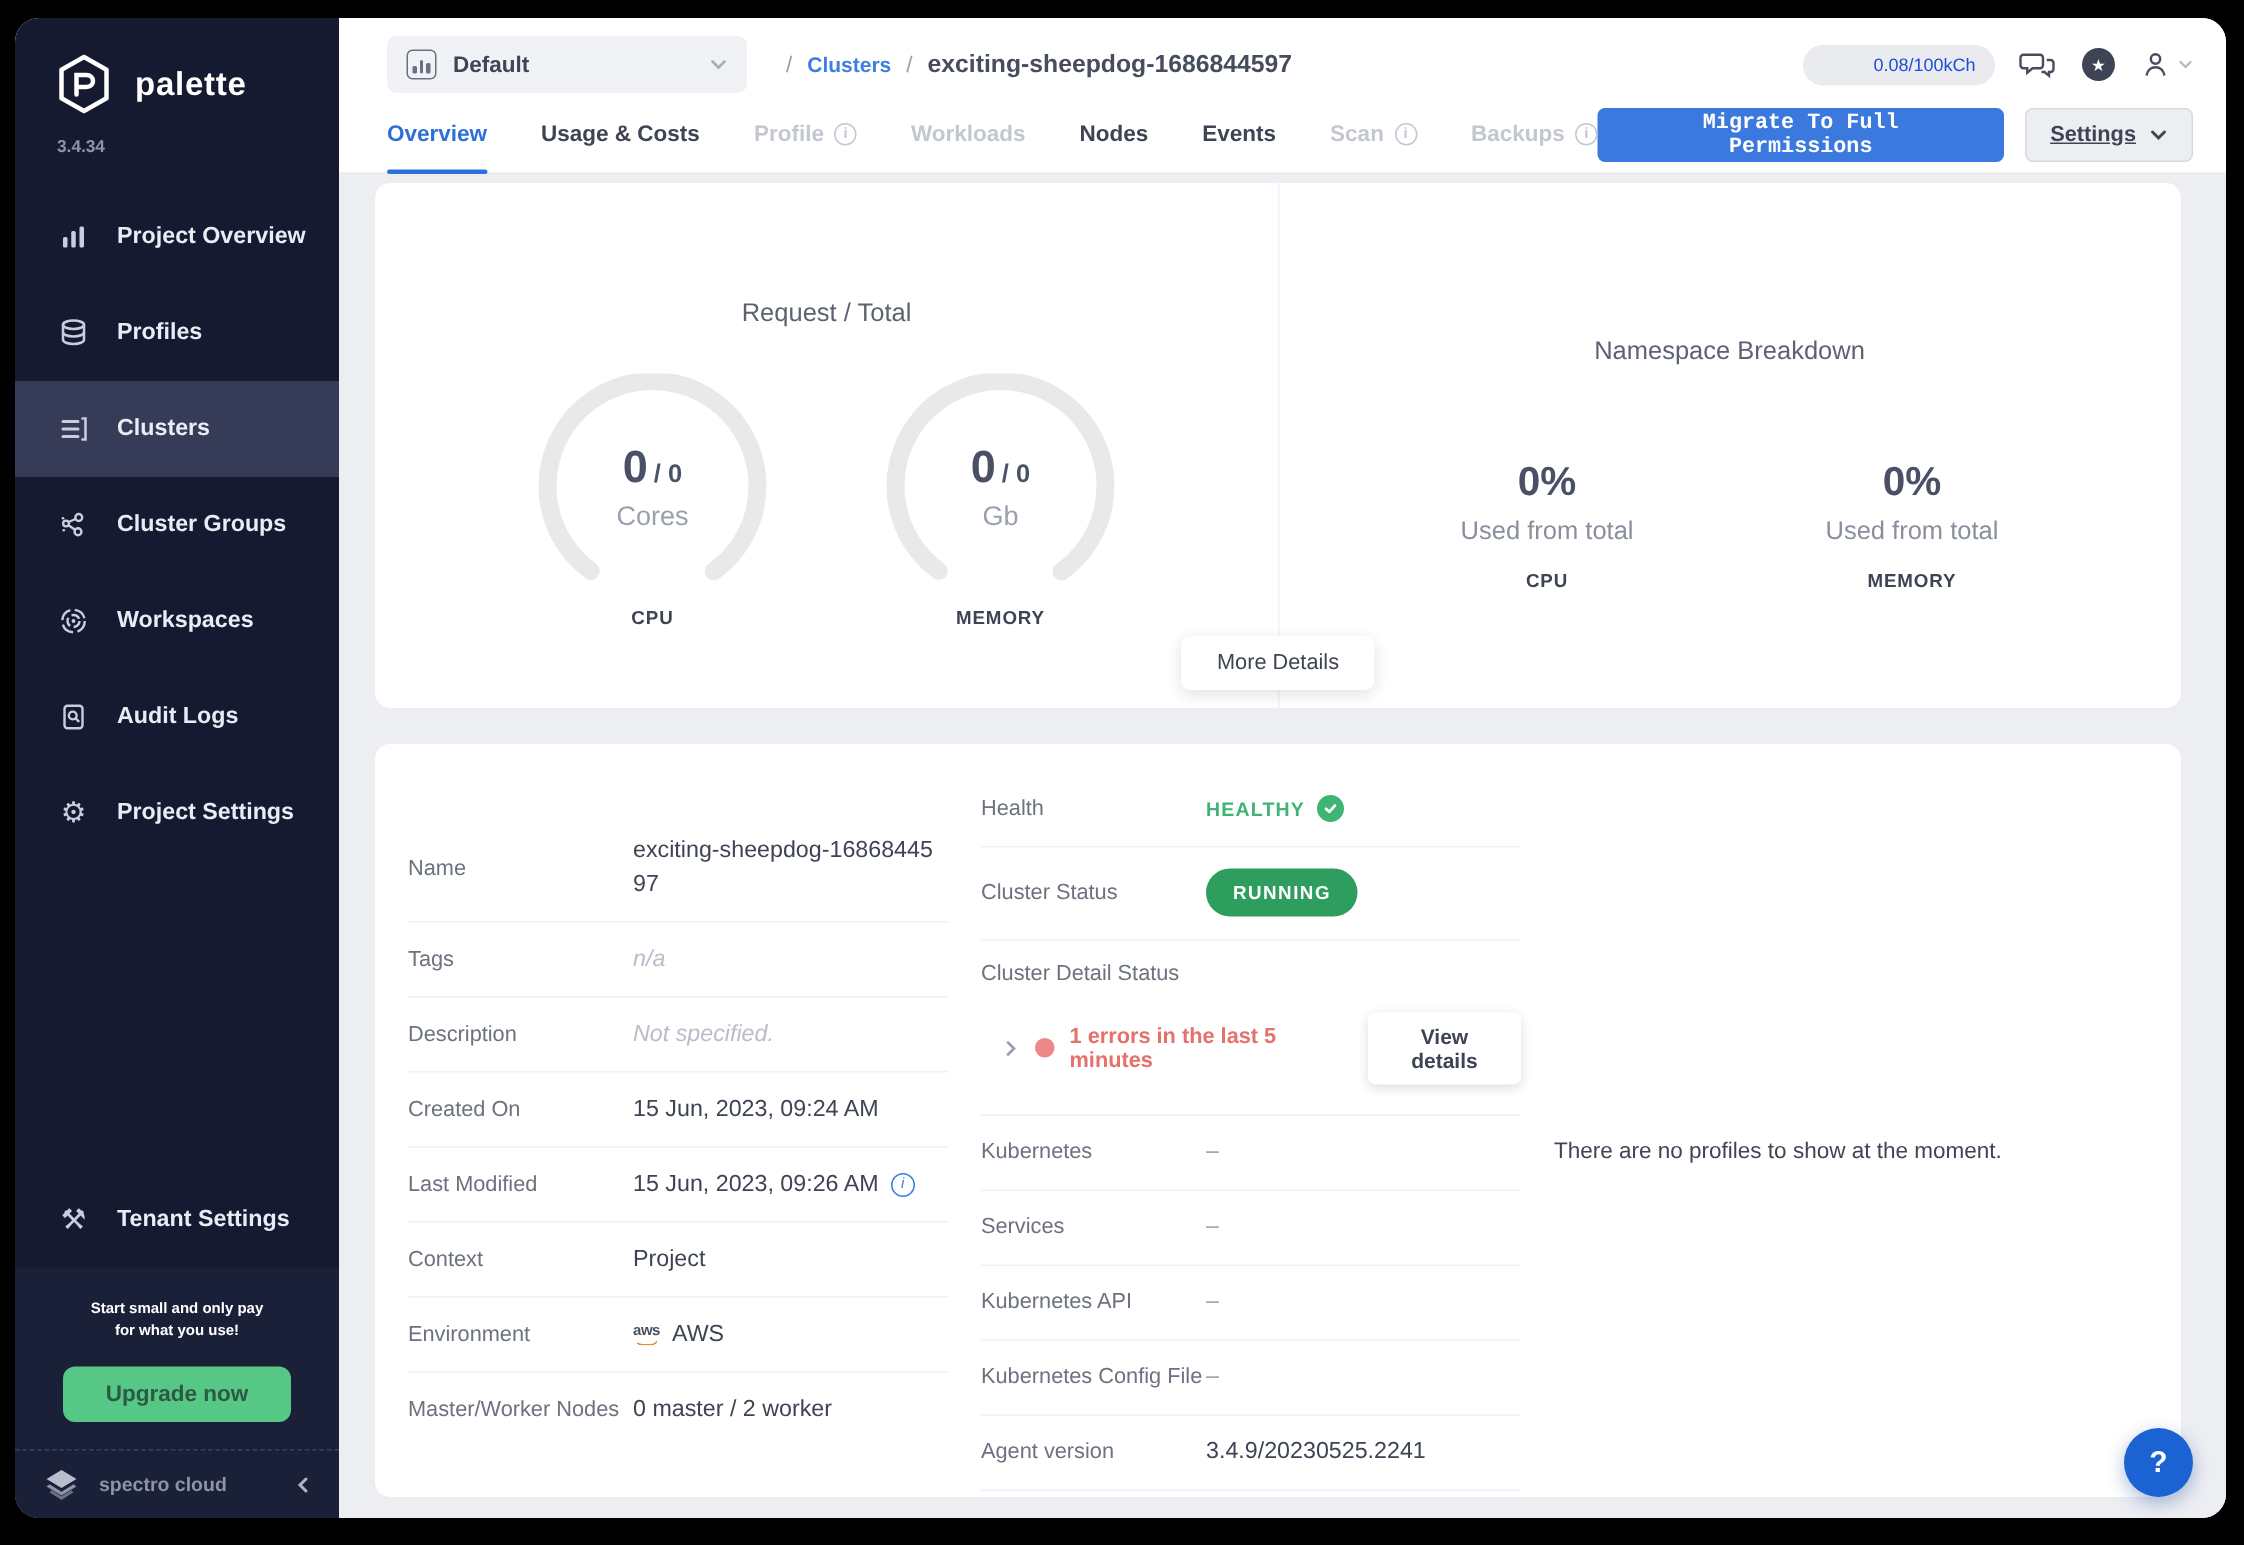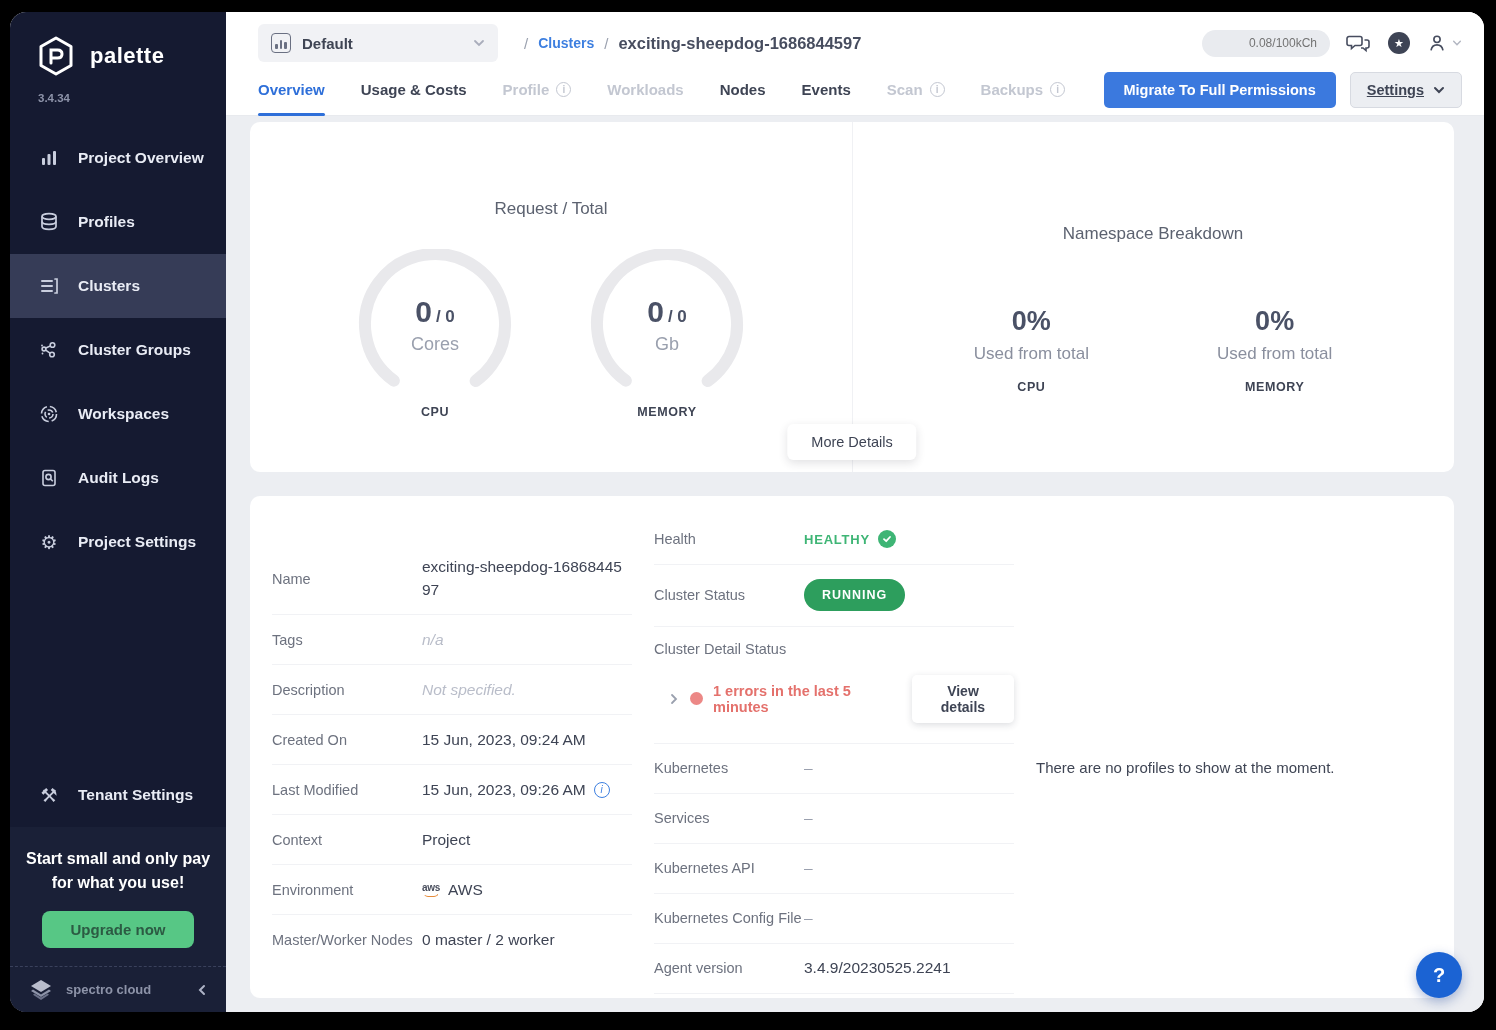--- a/index.html
+++ b/index.html
@@ -15,21 +15,21 @@
   .logo-text { color:#fff; font-size:22px; font-weight:700; letter-spacing:.5px; }
   .version { padding:14px 0 0 28px; color:#8d93a9; font-size:11.5px; font-weight:700; }
   .nav { margin-top:22px; }
   .nav-item { height:64px; display:flex; align-items:center; gap:18px; padding-left:28px;
               color:#e9ecf5; font-size:15.5px; font-weight:700; cursor:pointer; }
   .nav-item .ic { width:22px; height:22px; color:#c9cede; display:flex; align-items:center; justify-content:center; flex-shrink:0; }
   .nav-item.active { background:#363c57; }
   .side-spacer { flex:1; }
   .glyph-ic { font-family:"DejaVu Sans", sans-serif; font-size:19px; line-height:1; }
   .promo { background:#1a2037; padding:20px 14px 18px; text-align:center; }
-  .promo-text { color:#ffffff; font-size:16px; font-weight:700; line-height:1.5; }
+  .promo-text { color:#ffffff; font-size:10px; font-weight:700; line-height:1.5; }
   .upgrade-btn { margin-top:16px; display:inline-block; background:#57c785; color:#2c5a43;
                  font-size:15px; font-weight:700; border:none; border-radius:8px; padding:10px 28px; cursor:pointer; }
   .side-footer { background:#1a2037; border-top:1px dashed #3a415c; height:46px; display:flex;
                  align-items:center; gap:12px; padding:0 18px; }
   .brand-text { color:#8d93a8; font-size:13px; font-weight:700; }
   .collapse { margin-left:auto; color:#aeb3c6; display:flex; cursor:pointer; }
 
   
   .main { flex:1; display:flex; flex-direction:column; min-width:0; }
 
@@ -40,21 +40,21 @@
              align-items:flex-end; justify-content:center; gap:2px; padding:3px; }
   .ps-icon i { display:block; width:2.5px; background:#6a7082; border-radius:1px; }
   .project-select .label { font-size:15px; color:#3f4554; font-weight:600; }
   .project-select .chev { margin-left:auto; color:#a9adbb; display:flex; }
   .breadcrumb { display:flex; align-items:center; gap:10px; margin-left:26px; }
   .bc-sep { color:#9aa0ae; font-size:15px; }
   .bc-link { color:#3d7fe0; font-size:14px; font-weight:600; cursor:pointer; }
   .bc-current { color:#474d5f; font-size:16.5px; font-weight:600; }
   .topbar-right { margin-left:auto; display:flex; align-items:center; gap:16px; }
   .credits-pill { background:#e9ebef; border-radius:14px; height:27px; min-width:128px; display:flex;
-                  align-items:center; justify-content:flex-end; padding:4px 13px; font-size:12px; color:#737373; }
+                  align-items:center; justify-content:flex-end; padding:4px 13px; font-size:12px; color:#1d4ed8; }
   .tb-icon { color:#474d5f; display:flex; align-items:center; cursor:pointer; }
   .star-circle { width:22px; height:22px; border-radius:50%; background:#3e4455; color:#fff;
                  display:flex; align-items:center; justify-content:center; font-size:11px;
                  font-family:"DejaVu Sans", sans-serif; }
   .user-chev { display:flex; align-items:center; gap:4px; }
 
   .tabbar { height:52px; display:flex; align-items:stretch; padding:0 22px 0 32px;
             border-bottom:1px solid #e8eaee; background:#fff; }
   .tabs { display:flex; gap:36px; align-items:stretch; }
   .tab { display:flex; align-items:center; gap:7px; font-size:15px; font-weight:600; color:#3e4454;
@@ -62,21 +62,21 @@
   .tab.active { color:#2e6fd9; }
   .tab.active::after { content:""; position:absolute; left:0; right:0; bottom:-1px; height:3px;
                        background:#2e6fd9; border-radius:2px; }
   .tab.disabled { color:#c3c7d1; cursor:default; }
   .info-circle { width:15px; height:15px; border:1.3px solid currentColor; border-radius:50%;
                  display:inline-flex; align-items:center; justify-content:center; font-size:10px;
                  font-style:normal; flex-shrink:0; }
   .info-circle::after { content:"i"; }
   .tabbar-right { margin-left:auto; display:flex; align-items:center; gap:14px; }
   .migrate-btn { background:#3b79de; color:#fff; border:none; border-radius:5px; height:36px;
-                 padding:0 20px; font-size:14.5px; font-weight:700; cursor:pointer; font-family:Liberation Sans, sans-serif; }
+                 padding:0 20px; font-size:14.5px; font-weight:700; cursor:pointer; font-family:Liberation Mono, monospace; }
   .settings-btn { background:#eceef2; border:1px solid #d7dae1; border-radius:5px; height:36px;
                   padding:0 16px; font-size:14.5px; font-weight:700; color:#3e4454; display:flex;
                   align-items:center; gap:9px; cursor:pointer; font-family:inherit;text-decoration:underline; }
 
   
   .content { flex:1; background:#eceef2; padding:6px 30px 8px 24px; position:relative; overflow:hidden; }
   .card { background:#fff; border-radius:10px;align-items:center; }
 
   .card1 { height:350px; display:flex; position:relative; }
   .card1-half { width:50%; padding-top:24px; display:flex; flex-direction:column; align-items:center; }

